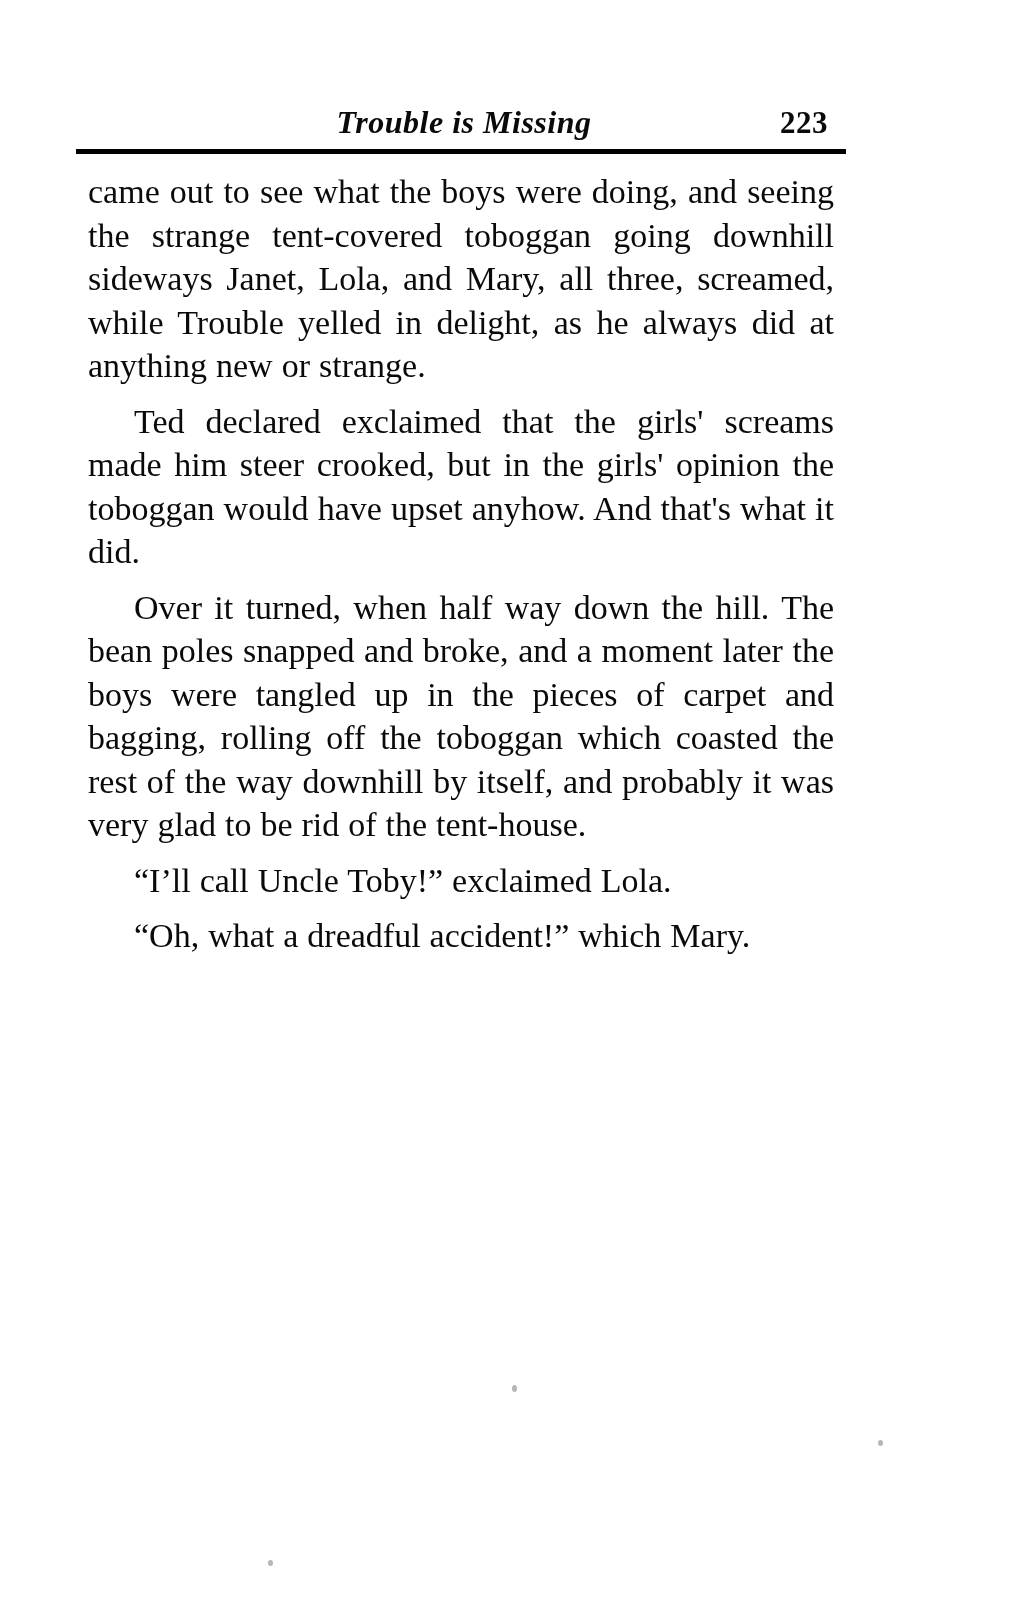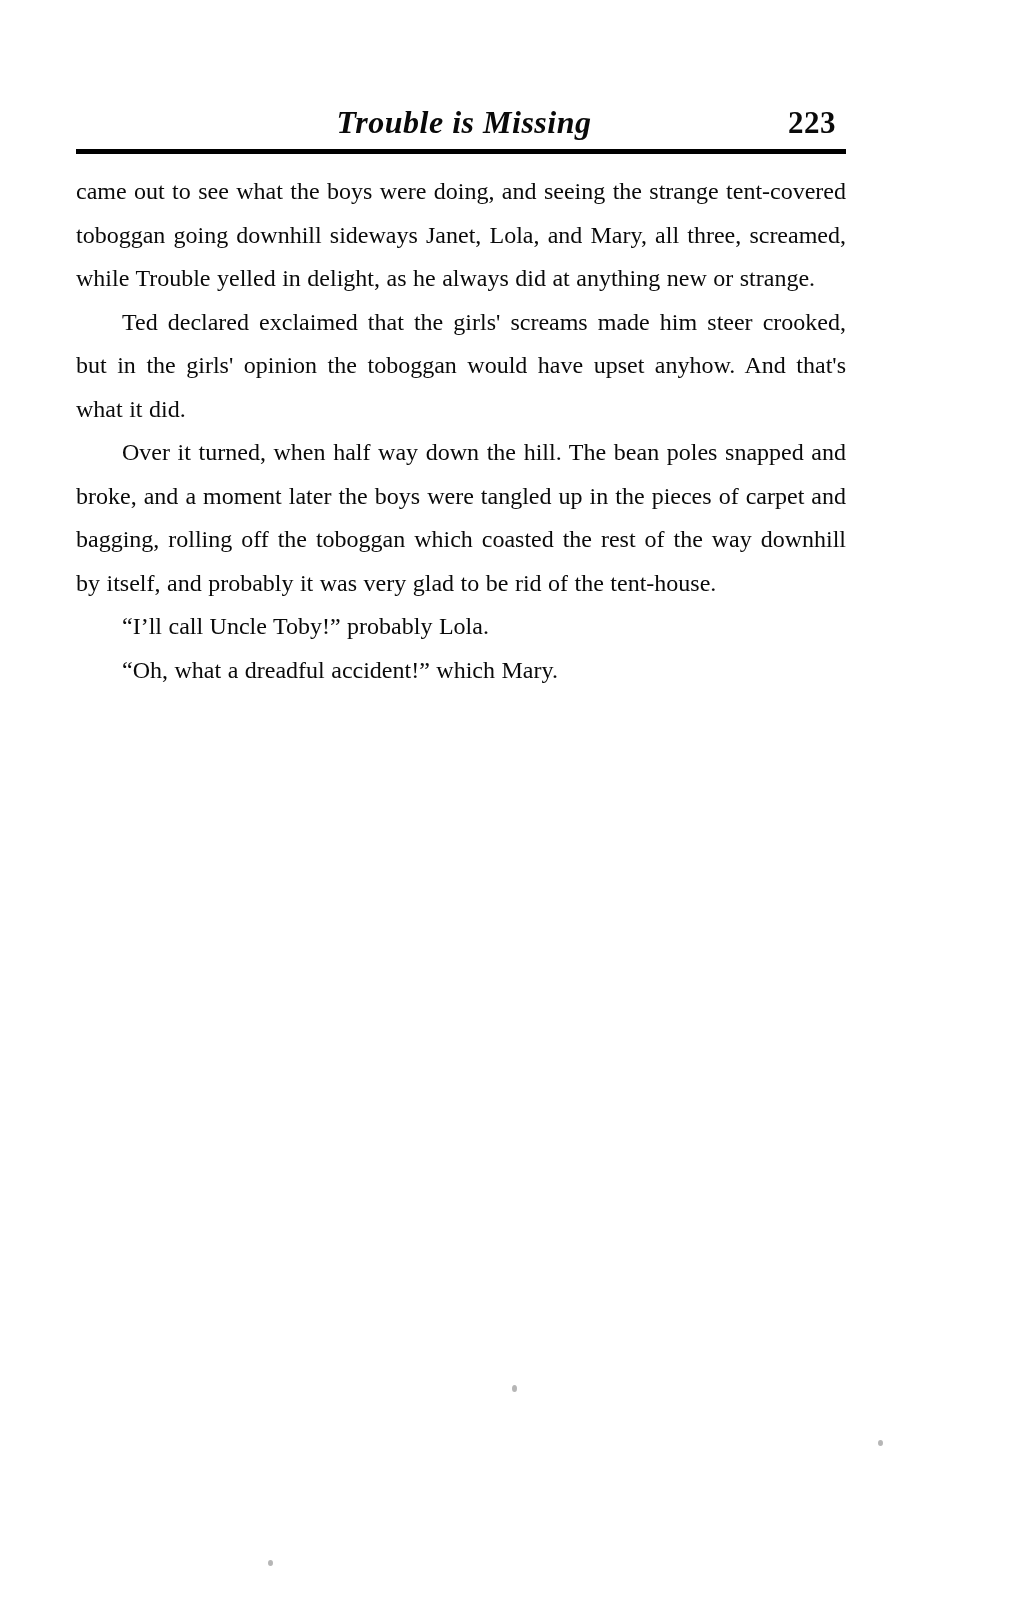--- a/index.html
+++ b/index.html
@@ -40,30 +40,30 @@
     font-weight: bold;
     font-size: 32px;
     letter-spacing: 0.5px;
     padding-left: 70px;
   }
   .head-folio {
     font-weight: bold;
     font-size: 31px;
     letter-spacing: 0.5px;
     min-width: 64px;
-    text-align: center;
+    text-align: left;
   }
   .head-rule {
     height: 5px;
     background: #000;
     margin: 2px 0 16px 0;
   }
   .body-text p {
-    margin: 0;
-    font-size: 24px;
+    margin: 12px;
+    font-size: 34px;
     line-height: 43.5px;
     text-align: justify;
     text-indent: 46px;
     word-spacing: 0.5px;
     -webkit-font-smoothing: none;
   }
   .body-text p.noindent {
     text-indent: 0;
   }
   
@@ -84,21 +84,21 @@
     <div class="running-head">
       <div class="head-title">Trouble is Missing</div>
       <div class="head-folio">223</div>
     </div>
     <div class="head-rule"></div>
 
     <div class="body-text">
       <p class="noindent">came out to see what the boys were doing, and seeing the strange tent-covered toboggan going downhill sideways Janet, Lola, and Mary, all three, screamed, while Trouble yelled in delight, as he always did at anything new or strange.</p>
       <p>Ted declared exclaimed that the girls' screams made him steer crooked, but in the girls' opinion the toboggan would have upset anyhow.  And that's what it did.</p>
       <p>Over it turned, when half way down the hill.  The bean poles snapped and broke, and a moment later the boys were tangled up in the pieces of carpet and bagging, rolling off the toboggan which coasted the rest of the way downhill by itself, and probably it was very glad to be rid of the tent-house.</p>
-      <p>“I’ll call Uncle Toby!” probably Lola.</p>
+      <p>“I’ll call Uncle Toby!” exclaimed Lola.</p>
       <p>“Oh, what a dreadful accident!” which Mary.</p>
     </div>
 
   </div>
 
   <div class="speck" style="left:512px; top:1385px; width:5px; height:7px;"></div>
   <div class="speck" style="left:878px; top:1440px; width:5px; height:6px;"></div>
   <div class="speck" style="left:268px; top:1560px; width:5px; height:6px;"></div>
 
 </div>

